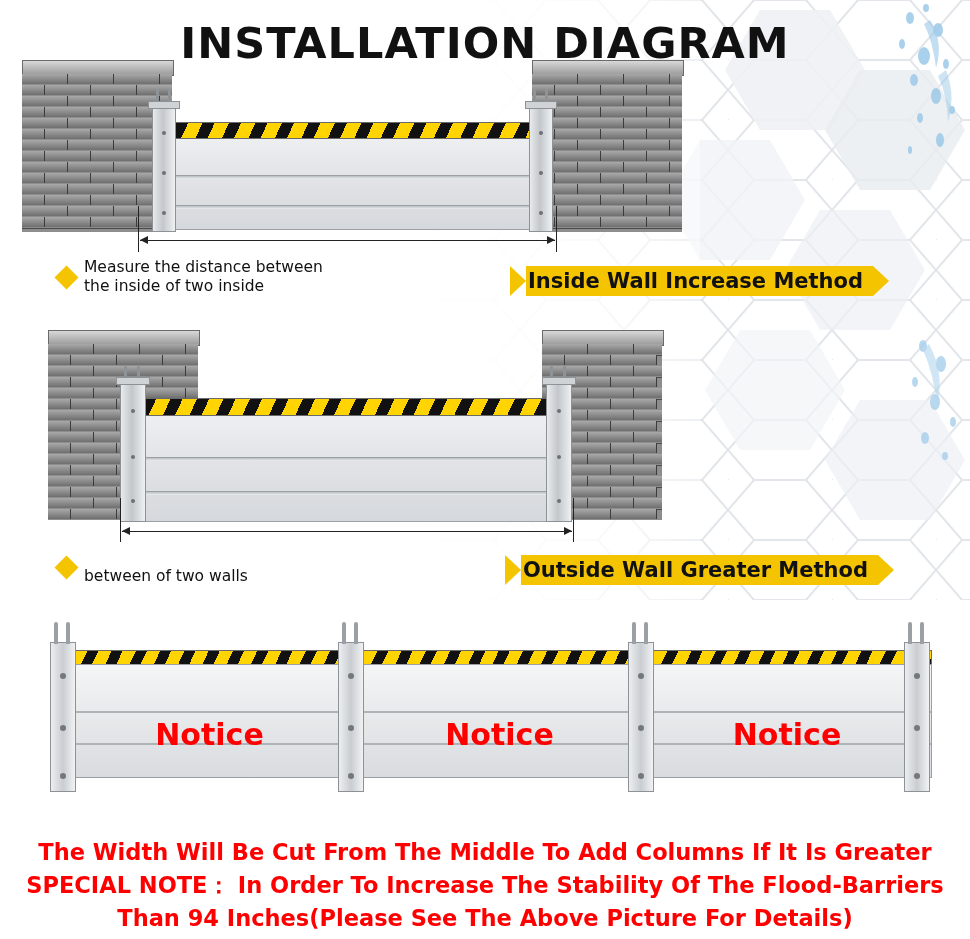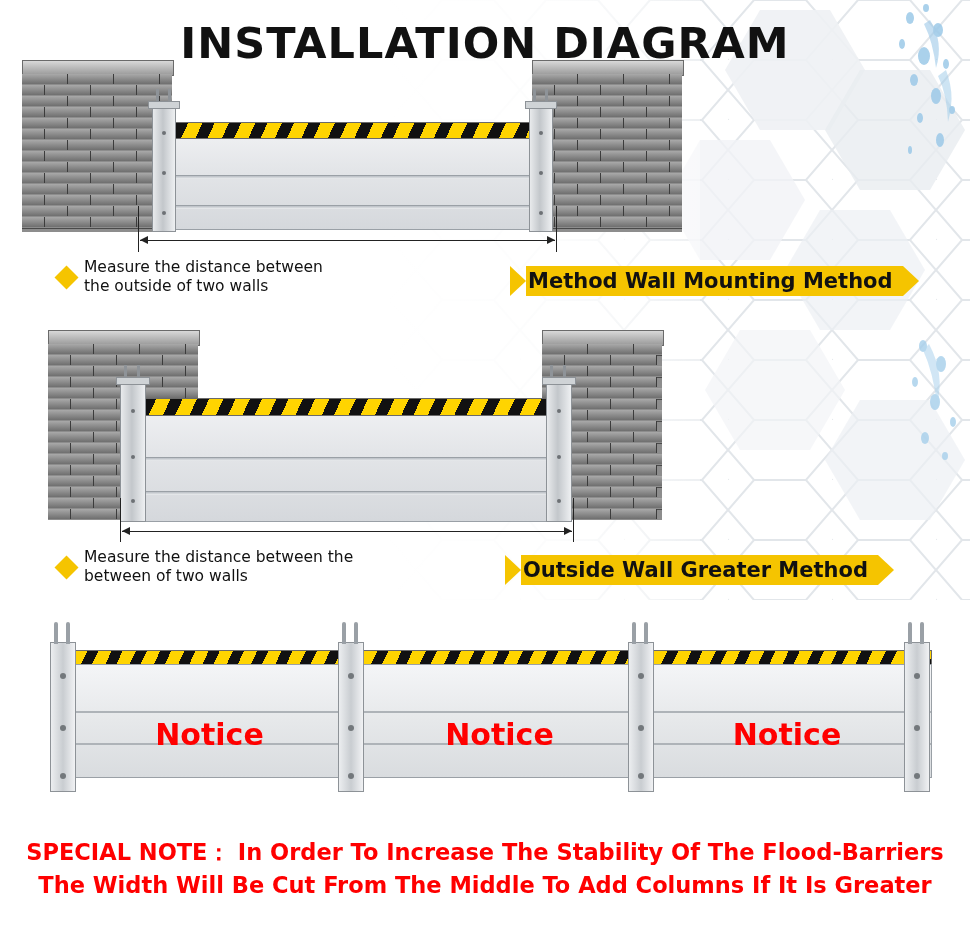--- a/index.html
+++ b/index.html
@@ -426,28 +426,28 @@
 
   <div class="tick" style="left:138px;top:206px;height:46px;"></div>
   <div class="tick" style="left:556px;top:206px;height:46px;"></div>
   <div class="measure" style="left:140px;top:240px;width:415px;"></div>
 </div>
 
 <div class="callout" style="left:58px;top:258px;">
   <span class="dia"></span>
   <span class="callout-text">
     <span>Measure the distance between</span><br>
-    <span>the outside of two walls</span>
+    <span>the inside of two inside</span>
   </span>
 </div>
 
 <div class="banner" style="left:510px;top:266px;">
   <span class="chev"></span>
   <span class="bar">
-      <span class="label">Method Wall  Mounting  Method</span>
+      <span class="label">Inside Wall  Increase  Method</span>
     </span>
   <span class="tail"></span>
 </div>
 
 <div class="diagram" style="left:0;top:0;width:970px;height:620px;">
 
   <div class="pillar" style="left:48px;top:330px;width:150px;height:190px;">
     <div class="pillar-top" style="left:0;top:0;width:150px;height:14px;"></div>
     <div class="brick-face" style="left:0;top:14px;width:150px;height:176px;">
       <div class="row" style="top:0px;">
@@ -660,21 +660,21 @@
   <div class="stud" style="left:563px;top:365px;height:13px;"></div>
 
   <div class="tick" style="left:120px;top:498px;height:44px;"></div>
   <div class="tick" style="left:573px;top:498px;height:44px;"></div>
   <div class="measure" style="left:122px;top:531px;width:450px;"></div>
 </div>
 
 <div class="callout" style="left:58px;top:548px;">
   <span class="dia"></span>
   <span class="callout-text">
-    <span>Measure the distance between the</span><br>
+    <br>
     <span>between of two walls</span>
   </span>
 </div>
 
 <div class="banner" style="left:505px;top:555px;">
   <span class="chev"></span>
   <span class="bar">
       <span class="label">Outside Wall Greater Method</span>
     </span>
   <span class="tail"></span>
@@ -738,15 +738,16 @@
   <div class="vpost" style="left:862px;">
     <span class="bolt" style="top:30px;"></span>
       <span class="bolt" style="top:82px;"></span>
       <span class="bolt" style="top:130px;"></span>
   </div>
   <div class="vstud" style="left:866px;top:-16px;"></div>
   <div class="vstud" style="left:878px;top:-16px;"></div>
 </div>
 
 <div class="note">
+  <div>The Width Will Be Cut From The Middle To Add Columns If It Is Greater</div>
   <div>SPECIAL NOTE：   In Order To Increase The Stability Of The Flood-Barriers</div>
-  <div>The Width Will Be Cut From The Middle To Add Columns If It Is Greater</div>
+  <div>Than 94 Inches(Please See The Above Picture For Details)</div>
 </div>
 
 </body></html>

